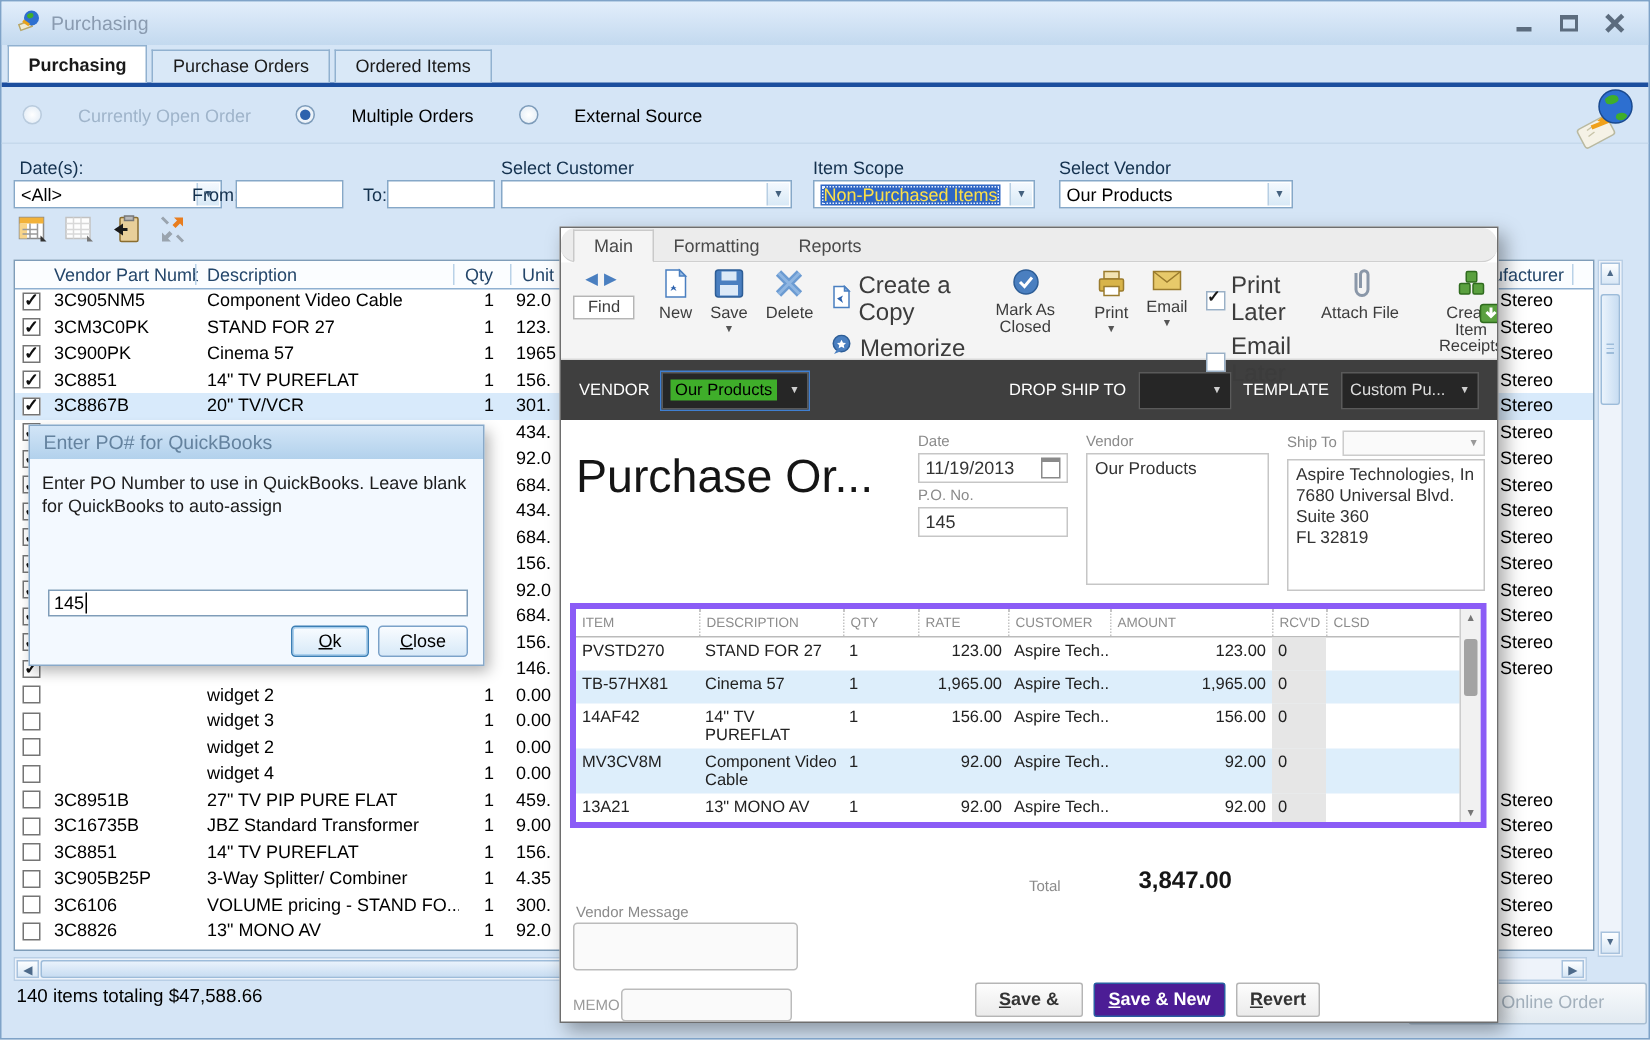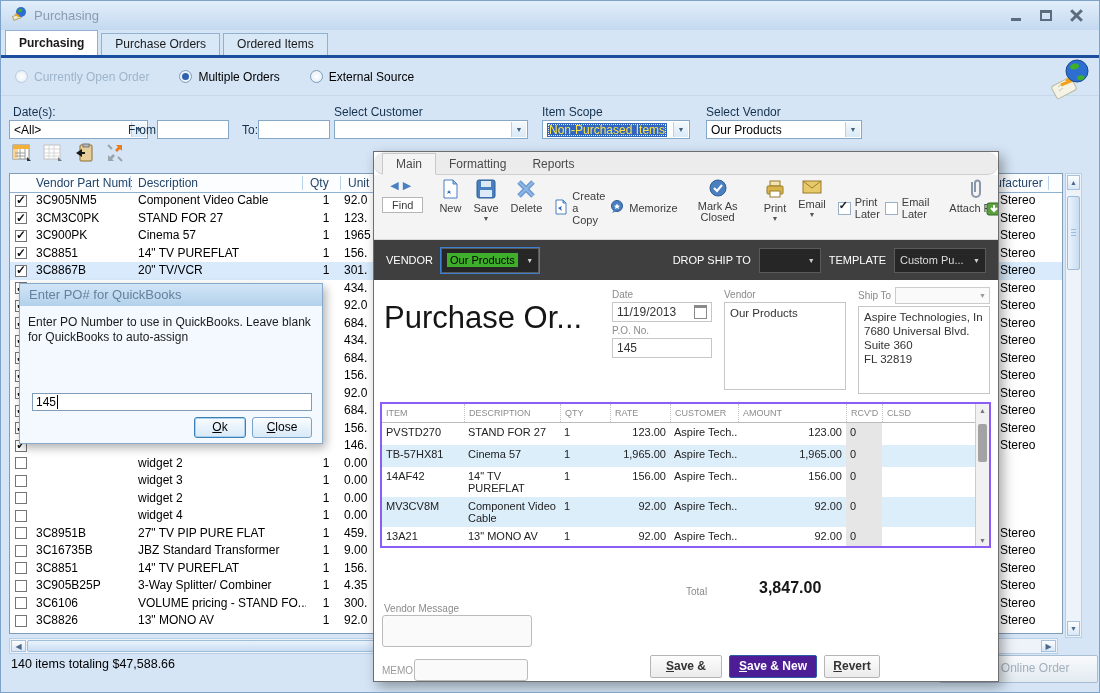--- a/index.html
+++ b/index.html
@@ -21,21 +21,21 @@
   
   .tabstrip{position:absolute;top:29px;left:0;right:0;height:25px;
     border-bottom:3px solid #1c4e9e;display:flex;align-items:flex-end;padding-left:4px;gap:3px;}
   .tab{height:21px;line-height:21px;padding:0 13px;background:#d9e8f7;
     border:1px solid #91b1d0;border-bottom:none;color:#1a1a1a;cursor:pointer;}
   .tab.active{background:#fff;font-weight:bold;height:24px;line-height:24px;}
 
   
   .radiorow{position:absolute;top:57px;left:0;right:0;height:37px;display:flex;
     align-items:center;gap:30px;padding-left:14px;border-bottom:1px solid #c6d9ec;}
-  .radio{display:flex;align-items:center;gap:6px;cursor:pointer;}
+  .radio{display:flex;align-items:center;gap:24px;cursor:pointer;}
   .rb{width:11px;height:11px;border:1px solid #7e9cba;border-radius:50%;
       background:radial-gradient(#ffffff,#dfeaf5);position:relative;flex:0 0 auto;}
   .radio.selected .rb::after{content:"";position:absolute;inset:2px;border-radius:50%;background:#2d62ad;}
   .radio.disabled{color:#9fb4ca;} .radio.disabled .rb{border-color:#b9cbdd;}
 
   
   .flabel{position:absolute;color:#14314e;white-space:nowrap;}
   .field,.combo{position:absolute;background:#fff;border:1px solid #86a8c8;height:19px;
     box-sizing:border-box;font-size:12px;padding:2px 4px;white-space:nowrap;}
   .combo{padding-right:17px;}
@@ -120,22 +120,22 @@
     align-items:stretch;padding:2px 0 0 4px;position:relative;}
   .tbi{display:flex;flex-direction:column;align-items:center;justify-content:flex-start;
     padding:2px 6px;font-size:11px;color:#3c3c3c;gap:2px;white-space:nowrap;cursor:pointer;}
   .tbi .lbl{line-height:11px;text-align:center;}
   .lbl2{width:56px;white-space:normal;line-height:11px;text-align:center;}
   .tsep{width:1px;background:#dcdcdc;margin:4px 3px;}
   .drop{font-size:7px;color:#555;line-height:6px;}
   .find-grp{padding:2px 4px;}
   .find-arrows{color:#4a7fc0;font-size:11px;letter-spacing:4px;cursor:pointer;}
   .find-btn{border:1px solid #b5b5b5;background:#fff;padding:1px 9px;font-size:11px;margin-top:3px;cursor:pointer;}
-  .stack{display:flex;flex-direction:row;justify-content:flex-start;gap:5px;padding:5px 6px;
-    font-size:11px;color:#3c3c3c;}
+  .stack{display:flex;flex-direction:column;justify-content:flex-start;gap:5px;padding:5px 6px;
+    font-size:16px;color:#3c3c3c;}
   .srow{display:flex;align-items:center;gap:4px;cursor:pointer;}
   .qcheck{width:11px;height:11px;border:1px solid #9ab0c6;background:#fff;position:relative;flex:0 0 auto;}
   .qcheck.on::after{content:"✓";position:absolute;top:-3.5px;left:0;color:#1a1a1a;font-weight:bold;font-size:11px;}
   .edge-ic{position:absolute;right:-9px;top:24px;}
 
   
   .qb-vendorbar{height:40px;background:#3f3f3f;display:flex;align-items:center;
     padding:0 12px;gap:8px;color:#fff;font-size:11px;}
   .dcombo{height:25px;background:#262626;border:1px solid #5a5a5a;display:flex;align-items:center;
     padding:0 5px;gap:5px;color:#ddd;box-sizing:border-box;cursor:pointer;}
@@ -153,21 +153,21 @@
     display:flex;align-items:center;padding:0 4px;box-sizing:border-box;}
   .cal{margin-left:auto;width:11px;height:10px;border:1px solid #8a8a8a;border-top:3px solid #8a8a8a;flex:0 0 auto;}
   .addrbox{background:#fff;border:1px solid #c6c6c6;height:88px;padding:3px 5px;color:#333;
     font-size:11.5px;line-height:14px;box-sizing:border-box;overflow:hidden;}
   .col-date{width:100px;} .col-vendor{width:122px;} .col-ship{width:132px;}
   .ship-head{display:flex;align-items:center;gap:4px;margin:1px 0 2px 0;}
   .mini-combo{flex:1;height:15px;border:1px solid #ccc;background:#fafafa;display:flex;
     align-items:center;justify-content:flex-end;padding:0 3px;color:#999;font-size:7px;cursor:pointer;}
 
   
-  .qb-table{margin:8px 7px 0 6px;border:2px solid #8b5cf6;position:relative;height:142px;overflow:hidden;}
+  .qb-table{margin:8px 7px 0 6px;border:4px solid #8b5cf6;position:relative;height:142px;overflow:hidden;}
   .qthead{display:flex;height:18px;border-bottom:1px solid #bbb;color:#8c8c8c;font-size:9px;
     align-items:stretch;margin-right:13px;}
   .qthead span{padding:0 4px;box-sizing:border-box;border-left:1px dotted #c4c4c4;display:flex;align-items:center;}
   .qthead span:first-child{border-left:none;}
   .qrows{margin-right:13px;}
   .qrow{display:flex;min-height:22px;font-size:11px;color:#222;cursor:pointer;}
   .qrow.alt{background:#ddeefb;}
   .qrow span{padding:3px 4px;box-sizing:border-box;}
   .w-item{width:82px;flex:0 0 auto;} .w-desc{width:96px;flex:0 0 auto;}
   .w-qty{width:50px;flex:0 0 auto;} .w-rate{width:60px;flex:0 0 auto;text-align:right;}

